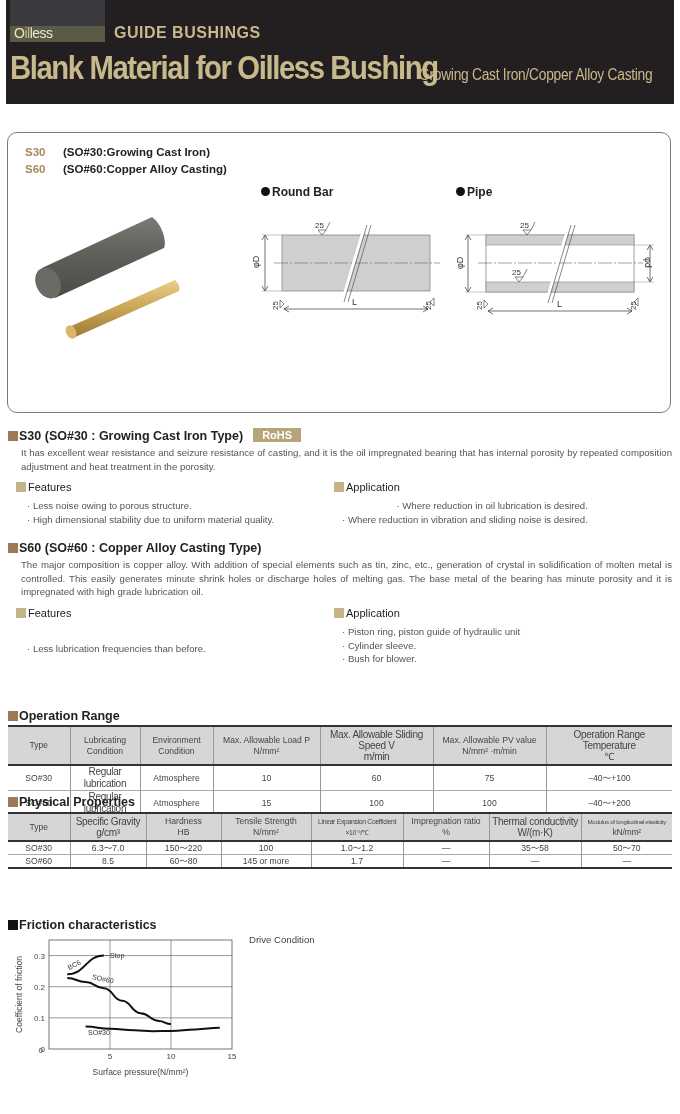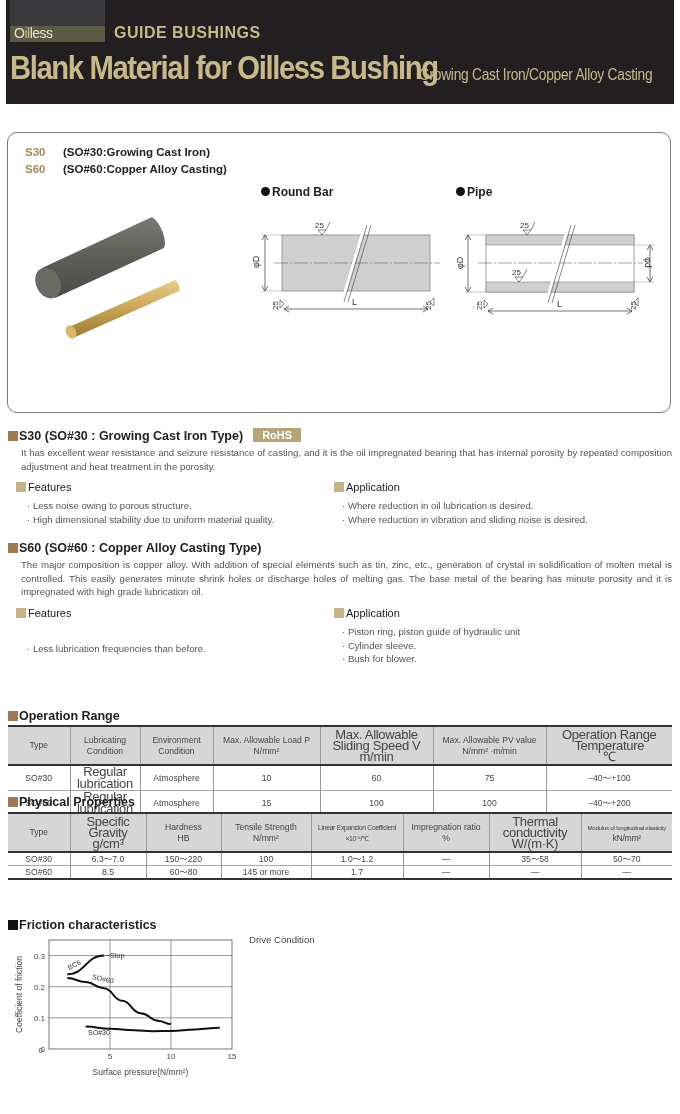--- a/index.html
+++ b/index.html
@@ -37,21 +37,21 @@
   .bullets li::before { content: "· "; }
 
   
   table.spec { position: absolute; left: 8px; width: 664px; border-collapse: collapse; font-size: 8.6px; color: #444; }
   table.spec th { background: #d6d6d6; font-weight: normal; border-left: 1px solid #999; border-right: 1px solid #999; line-height: 11px; padding: 2px 2px; text-align: center; height: 27px; }
   table.spec td { border-left: 1px solid #999; border-right: 1px solid #999; border-top: 1px solid #aaa; text-align: center; height: 13px; line-height: 12px; padding: 0 2px; }
   table.spec tr.hdr { border-top: 2px solid #333; border-bottom: 2px solid #333; }
   table.spec tr.last { border-bottom: 2px solid #333; }
   table.spec th:first-child, table.spec td:first-child { border-left: none; margin-left: 36px; }
   table.spec th:last-child, table.spec td:last-child { border-right: none; }
-  .tiny { font-size: 13px; letter-spacing: -0.3px; }
+  .tiny { font-size: 10px; letter-spacing: -0.3px; }
 
   
   .drive { position: absolute; left: 249px; top: 933px; font-size: 9.6px; line-height: 13px; color: #444; }
   .drive ul { list-style: none; padding-left: 9px; }
   .drive li::before { content: "・"; }
 </style>
 </head>
 <body>
 
 <div class="header">
@@ -152,21 +152,21 @@
 </svg>
 
 <div class="sec-head" style="top:428px;"><span class="sq"></span><span>S30 (SO#30 : Growing Cast Iron Type)</span><span class="rohs">RoHS</span></div>
 <div class="para" style="top:446px;">It has excellent wear resistance and seizure resistance of casting, and it is the oil impregnated bearing that has internal porosity by repeated composition adjustment and heat treatment in the porosity.</div>
 <div class="sub-head" style="left:16px;top:481px;"><span class="sq2"></span><span>Features</span></div>
 <ul class="bullets" style="left:27px;top:499px;">
   <li>Less noise owing to porous structure.</li>
   <li>High dimensional stability due to uniform material quality.</li>
 </ul>
 <div class="sub-head" style="left:334px;top:481px;"><span class="sq2"></span><span>Application</span></div>
-<ul class="bullets" style="left:342px;top:499px;">
+<ul class="bullets" style="left:342px;top:499px;text-align:right;">
   <li>Where reduction in oil lubrication is desired.</li>
   <li>Where reduction in vibration and sliding noise is desired.</li>
 </ul>
 
 <div class="sec-head" style="top:541px;"><span class="sq"></span><span>S60 (SO#60 : Copper Alloy Casting Type)</span></div>
 <div class="para" style="top:558px;">The major composition is copper alloy. With addition of special elements such as tin, zinc, etc., generation of crystal in solidification of molten metal is controlled. This easily generates minute shrink holes or discharge holes of melting gas. The base metal of the bearing has minute porosity and it is impregnated with high grade lubrication oil.</div>
 <div class="sub-head" style="left:16px;top:607px;"><span class="sq2"></span><span>Features</span></div>
 <ul class="bullets" style="left:27px;top:625px;margin-top:17px;">
   <li>Less lubrication frequencies than before.</li>
 </ul>

